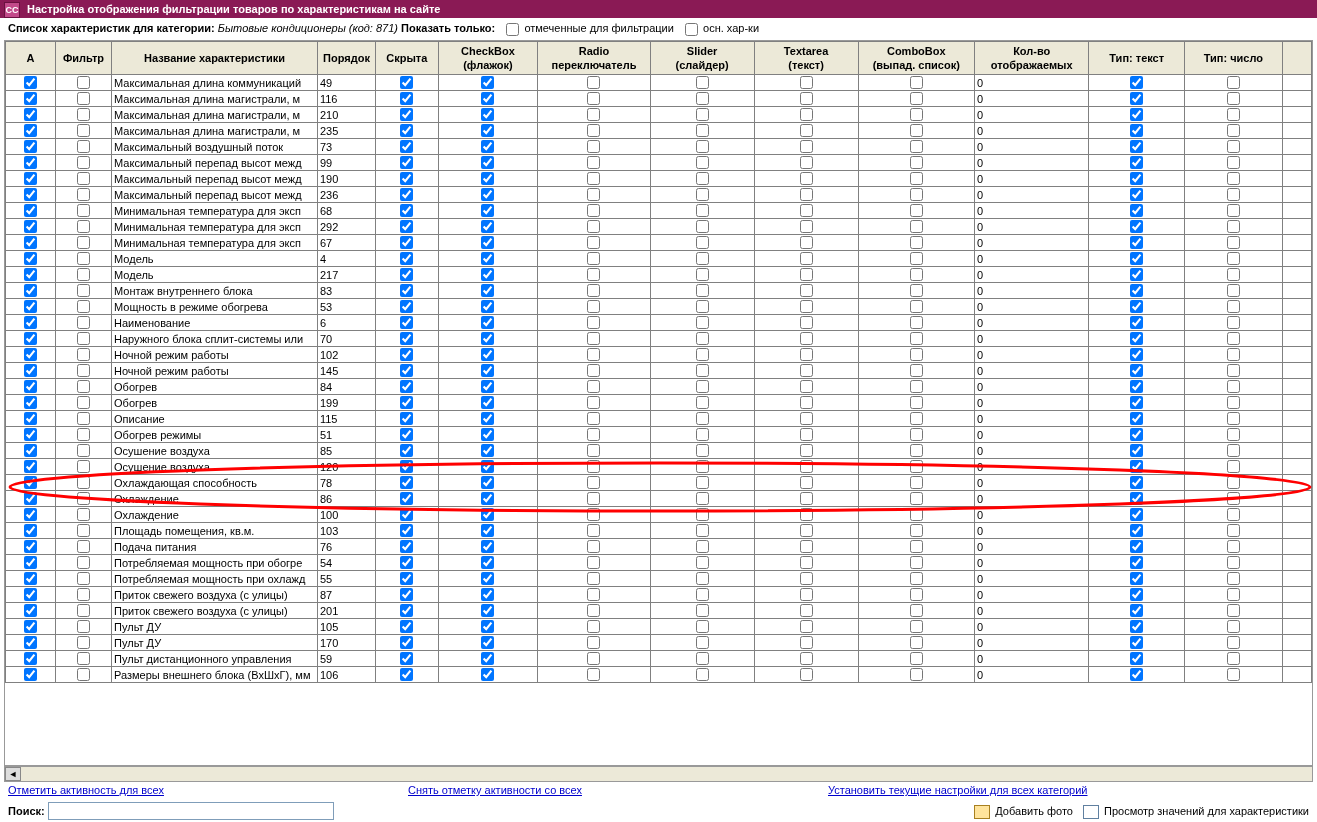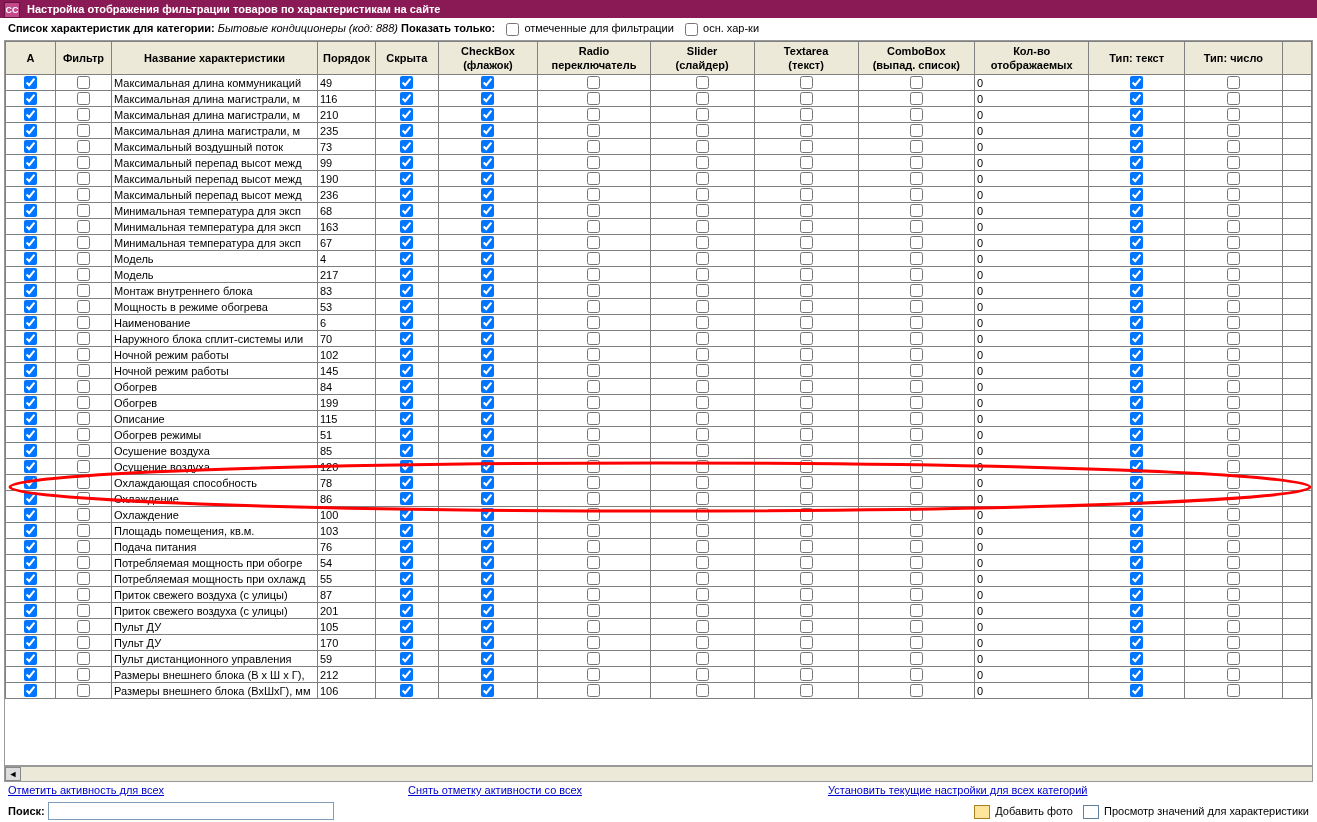--- a/index.html
+++ b/index.html
@@ -36,21 +36,21 @@
 </head>
 <body>
 
 <div class="titlebar">
   <span class="ticon">CC</span>
   <span>Настройка отображения  фильтрации товаров по характеристикам на сайте</span>
 </div>
 
 <div class="topbar">
   <span class="lbl">Список характеристик для категории:</span>
-  <span class="cat">Бытовые кондиционеры (код: 888)</span>
+  <span class="cat">Бытовые кондиционеры (код: 871)</span>
   <span class="lbl">Показать только:</span>
   <input type="checkbox" style="">
   <span>отмеченные для фильтрации</span>
   <input type="checkbox" style="">
   <span>осн. хар-ки</span>
 </div>
 
 <div class="tablewrap">
 <table>
 <colgroup>
@@ -229,21 +229,21 @@
           <td class="c"><input type="checkbox" style=""></td>
           <td>0</td>
           <td class="c"><input type="checkbox" checked="" style=""></td>
           <td class="c"><input type="checkbox" style=""></td>
           <td></td>
         </tr>
         <tr>
           <td class="c"><input type="checkbox" checked="" style=""></td>
           <td class="c"><input type="checkbox" style=""></td>
           <td>Минимальная температура для эксп</td>
-          <td>163</td>
+          <td>292</td>
           <td class="c"><input type="checkbox" checked="" style=""></td>
           <td class="c"><input type="checkbox" checked="" style=""></td>
           <td class="c"><input type="checkbox" style=""></td>
           <td class="c"><input type="checkbox" style=""></td>
           <td class="c"><input type="checkbox" style=""></td>
           <td class="c"><input type="checkbox" style=""></td>
           <td>0</td>
           <td class="c"><input type="checkbox" checked="" style=""></td>
           <td class="c"><input type="checkbox" style=""></td>
           <td></td>
@@ -662,36 +662,20 @@
           <td>0</td>
           <td class="c"><input type="checkbox" checked="" style=""></td>
           <td class="c"><input type="checkbox" style=""></td>
           <td></td>
         </tr>
         <tr>
           <td class="c"><input type="checkbox" checked="" style=""></td>
           <td class="c"><input type="checkbox" style=""></td>
           <td>Пульт дистанционного управления</td>
           <td>59</td>
-          <td class="c"><input type="checkbox" checked="" style=""></td>
-          <td class="c"><input type="checkbox" checked="" style=""></td>
-          <td class="c"><input type="checkbox" style=""></td>
-          <td class="c"><input type="checkbox" style=""></td>
-          <td class="c"><input type="checkbox" style=""></td>
-          <td class="c"><input type="checkbox" style=""></td>
-          <td>0</td>
-          <td class="c"><input type="checkbox" checked="" style=""></td>
-          <td class="c"><input type="checkbox" style=""></td>
-          <td></td>
-        </tr>
-        <tr>
-          <td class="c"><input type="checkbox" checked="" style=""></td>
-          <td class="c"><input type="checkbox" style=""></td>
-          <td>Размеры внешнего блока (В x Ш x Г),</td>
-          <td>212</td>
           <td class="c"><input type="checkbox" checked="" style=""></td>
           <td class="c"><input type="checkbox" checked="" style=""></td>
           <td class="c"><input type="checkbox" style=""></td>
           <td class="c"><input type="checkbox" style=""></td>
           <td class="c"><input type="checkbox" style=""></td>
           <td class="c"><input type="checkbox" style=""></td>
           <td>0</td>
           <td class="c"><input type="checkbox" checked="" style=""></td>
           <td class="c"><input type="checkbox" style=""></td>
           <td></td>

